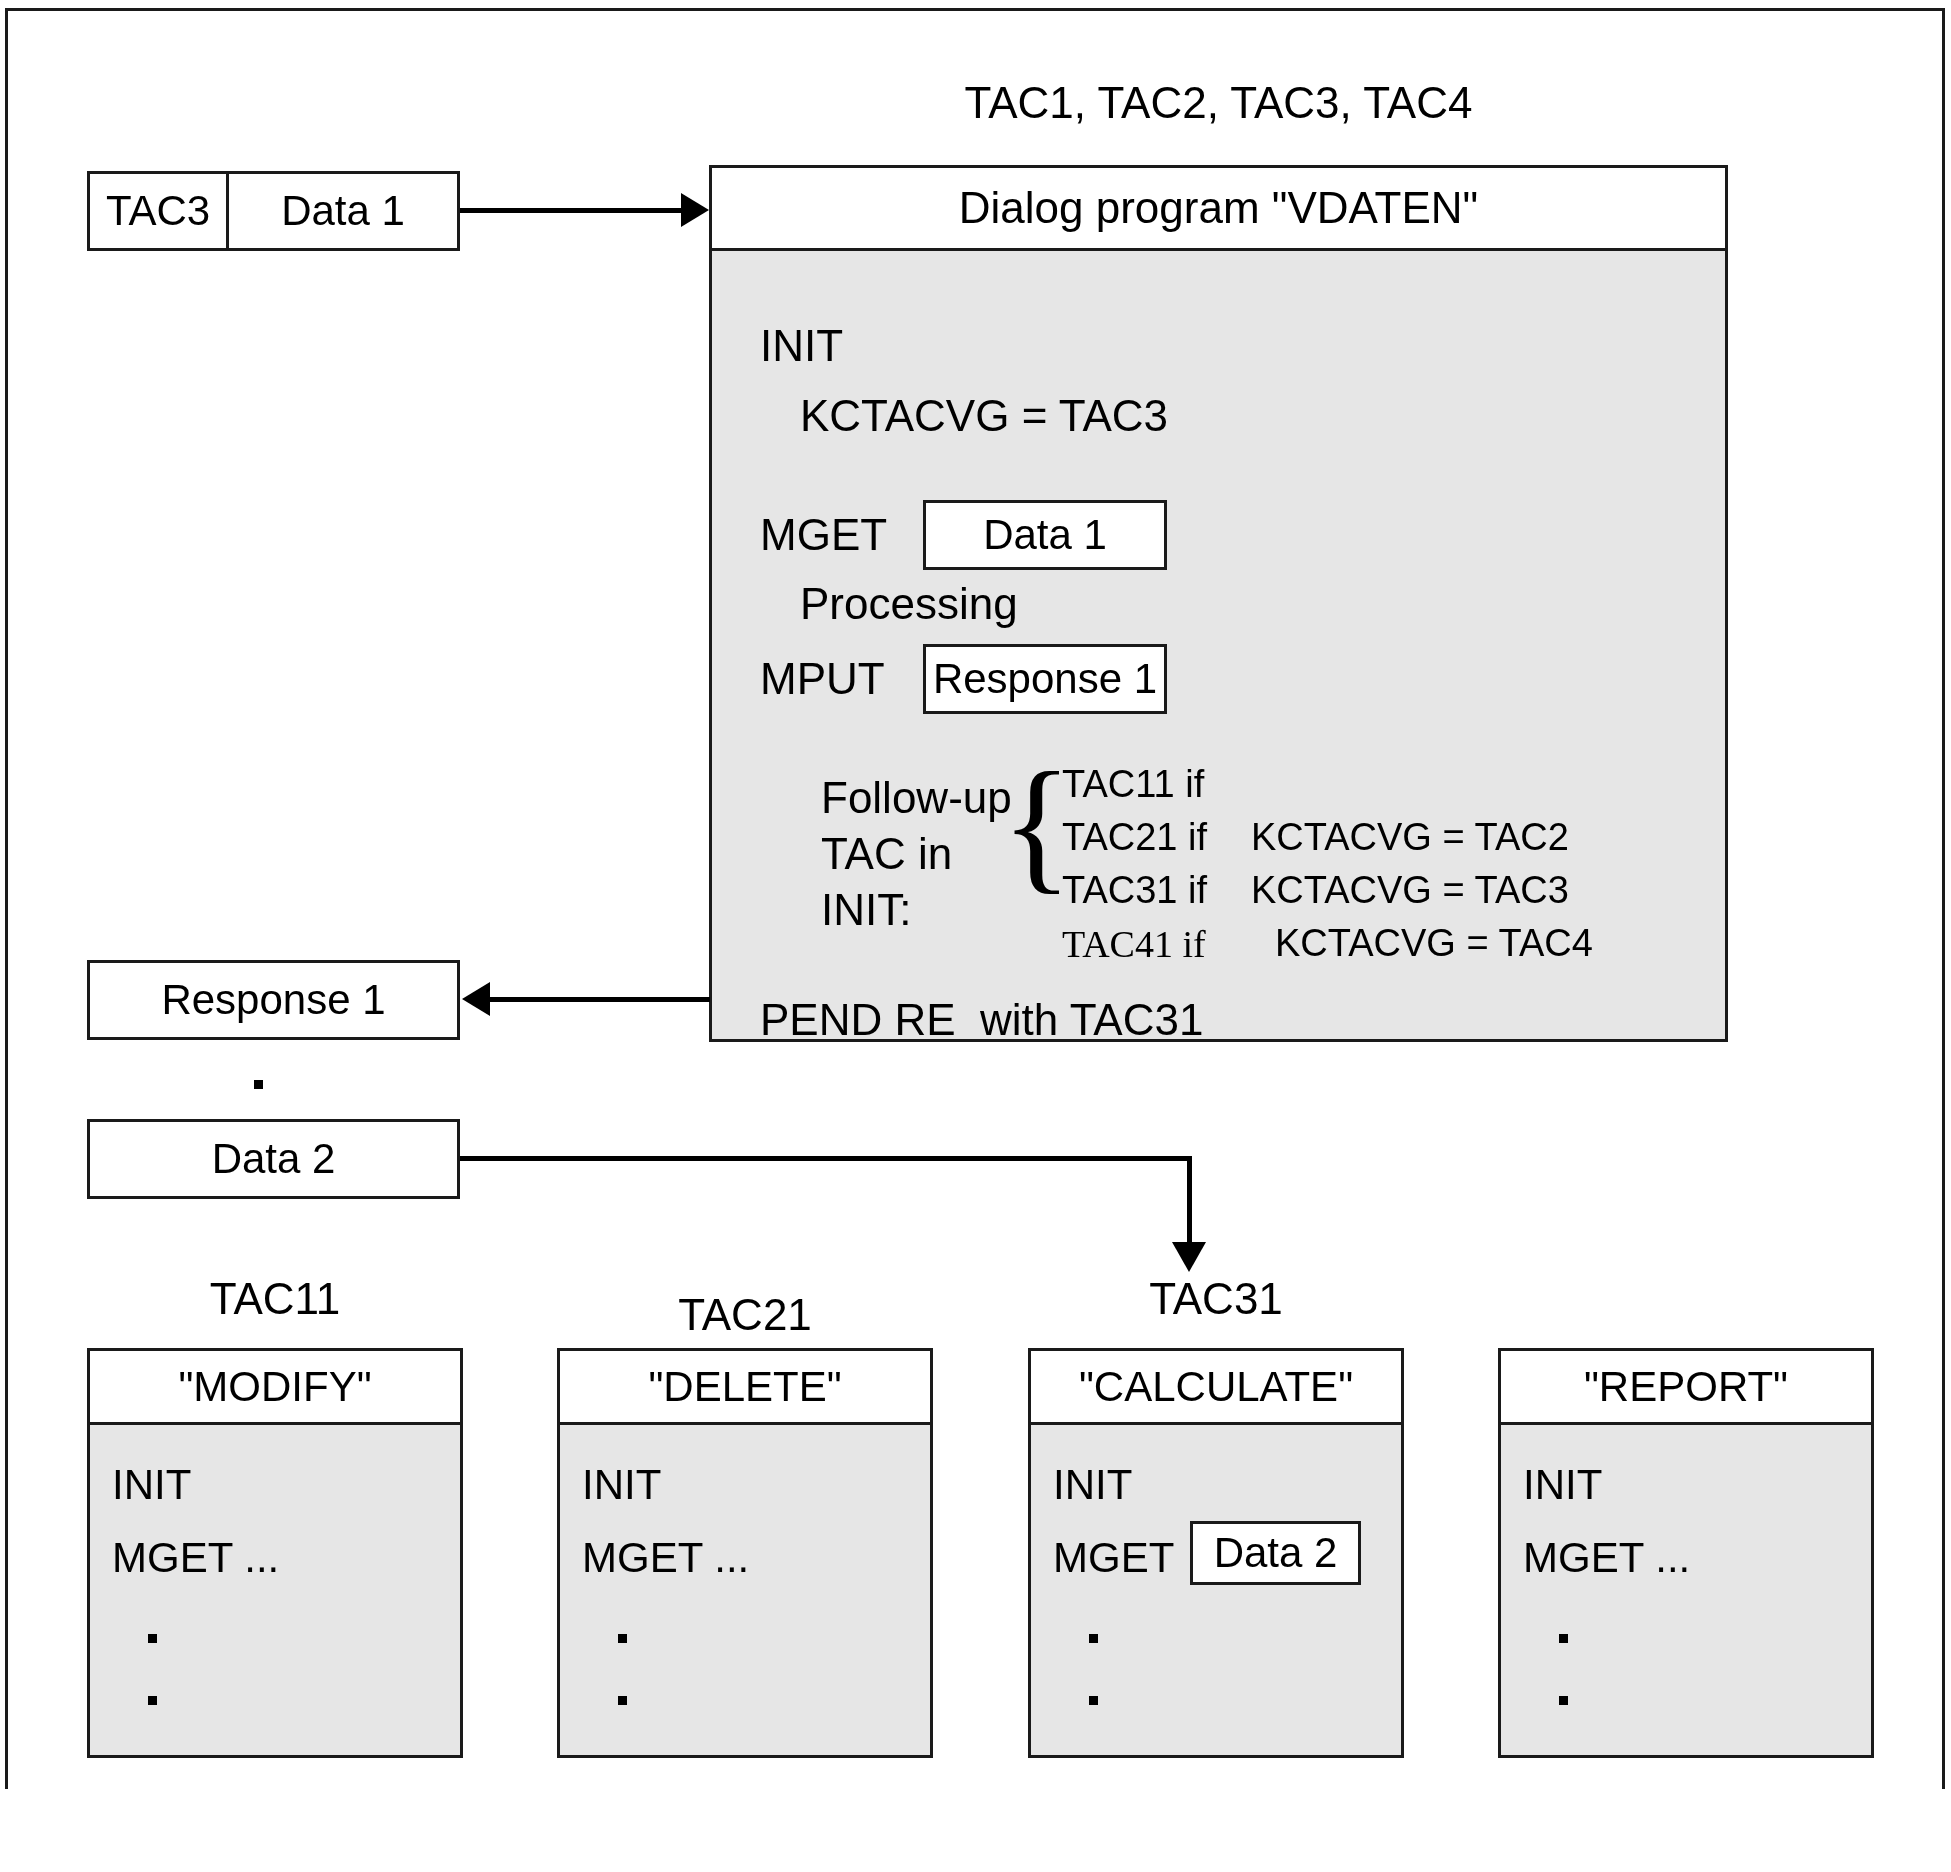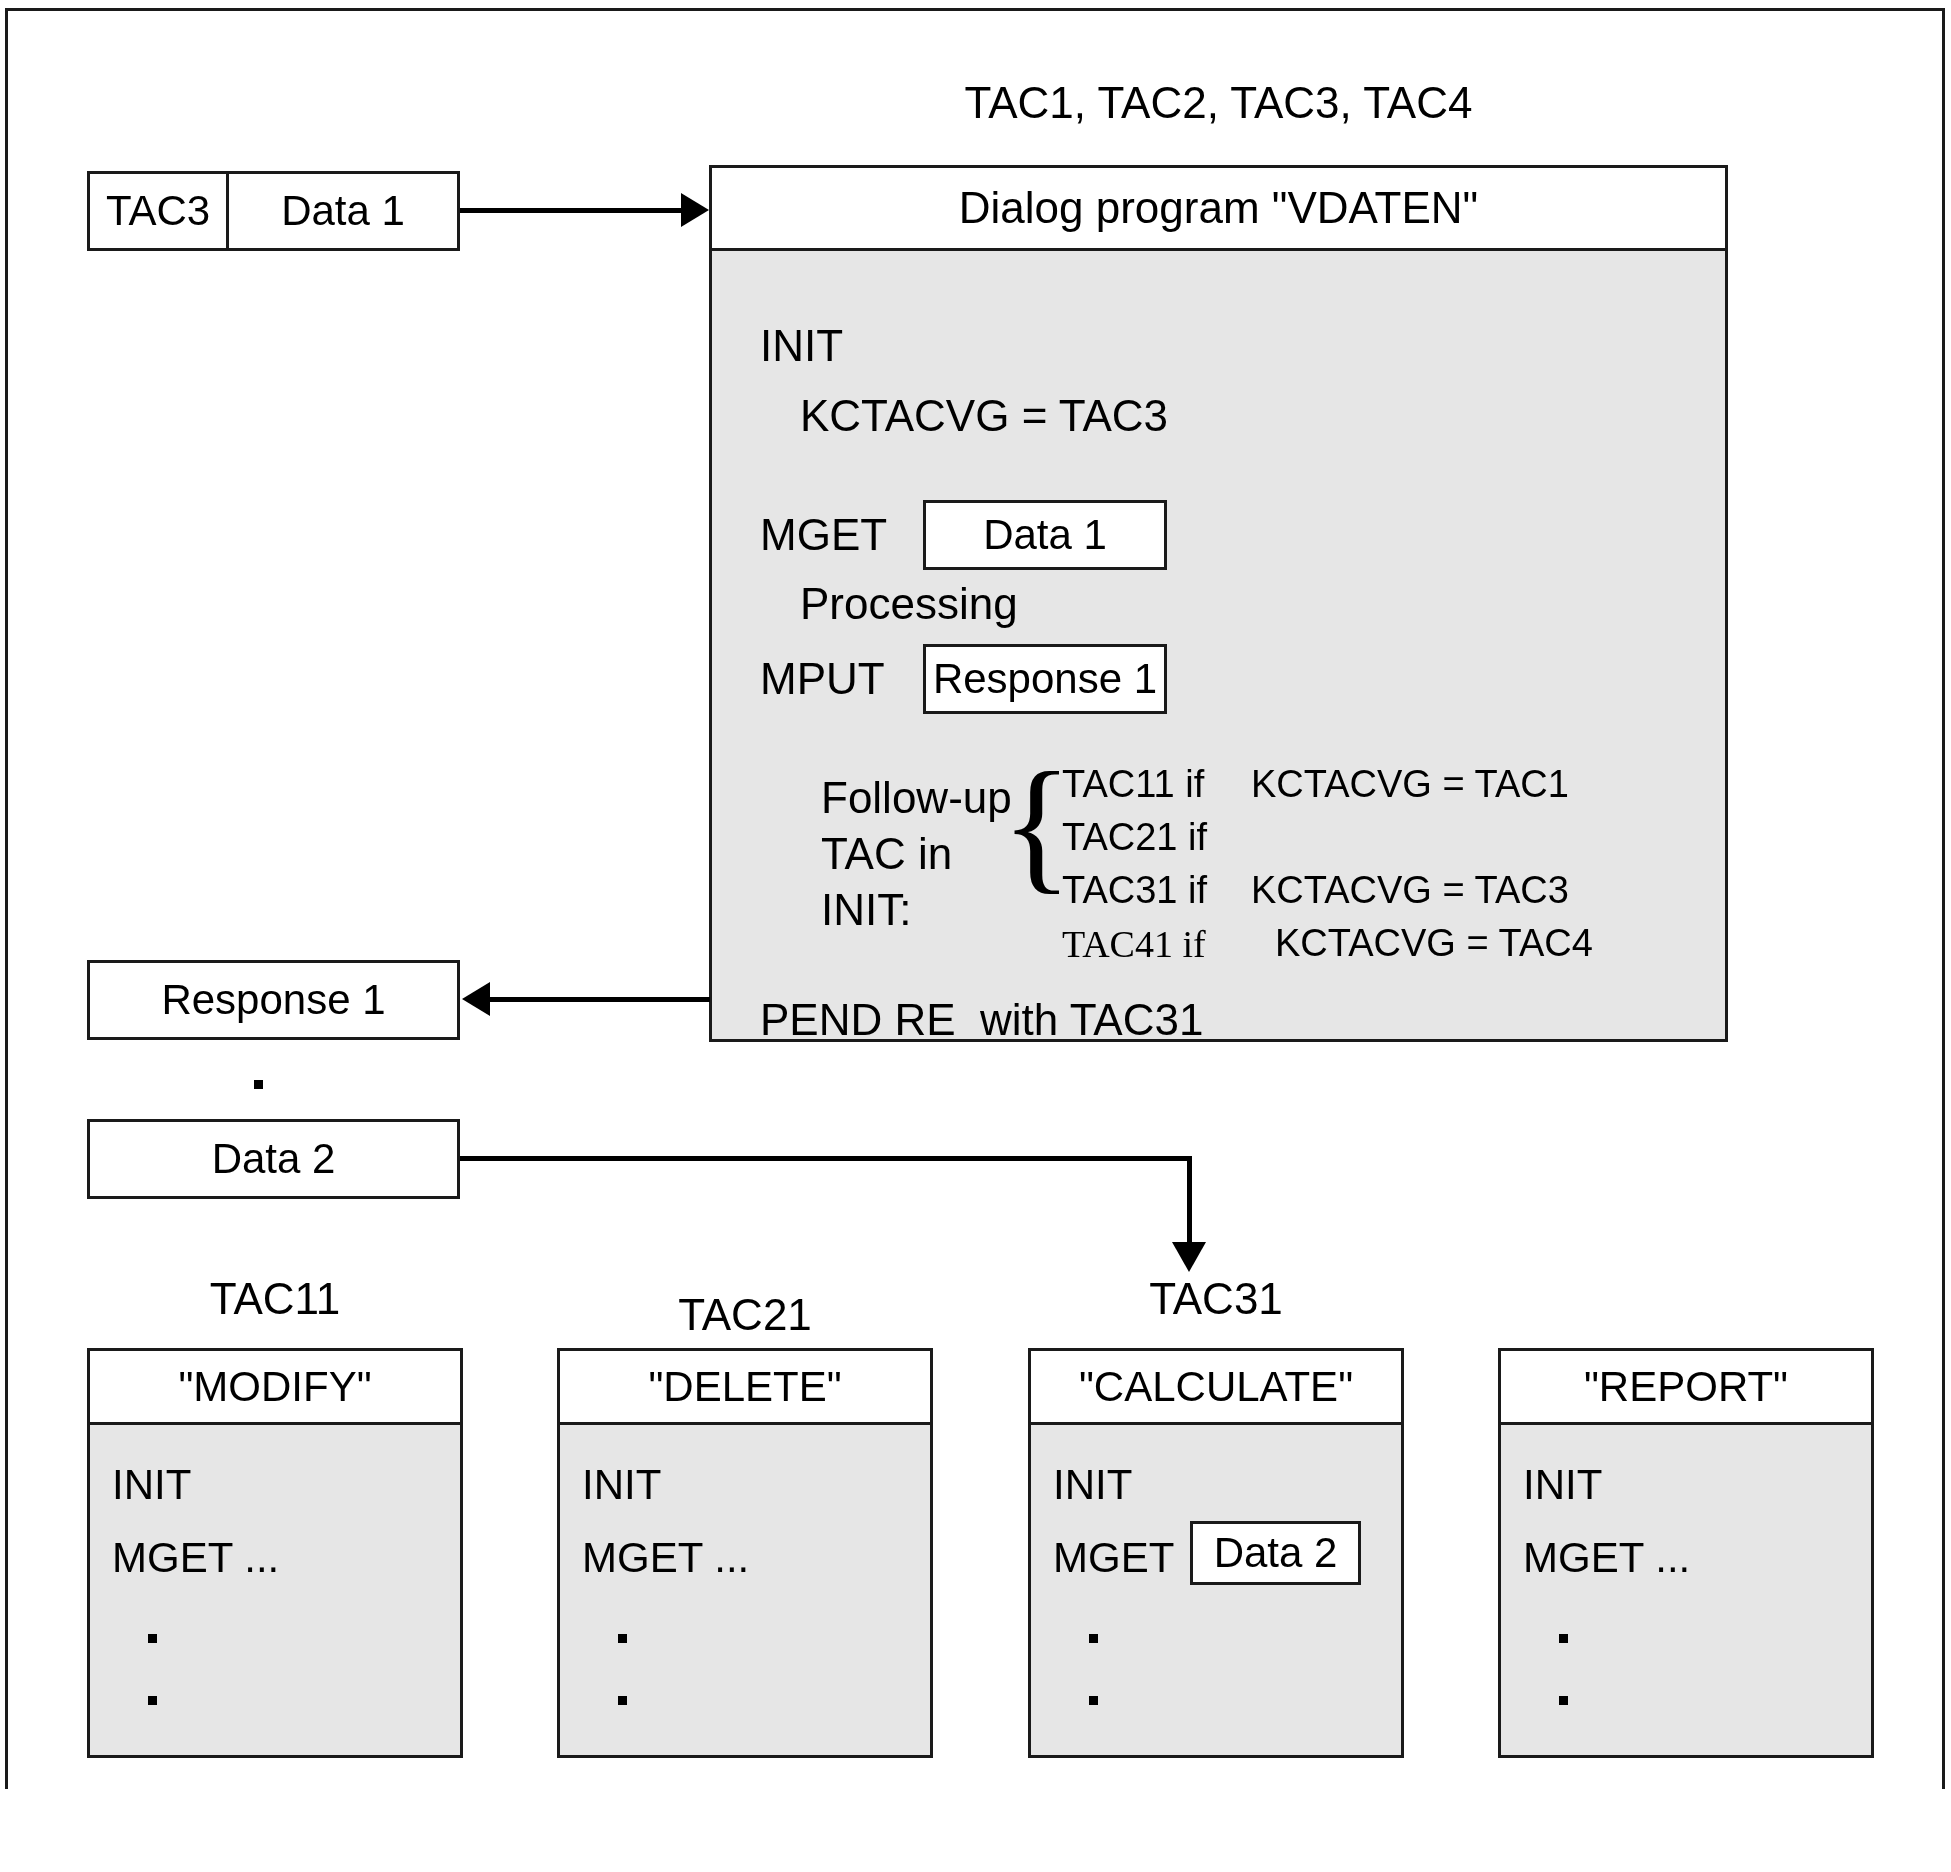--- a/index.html
+++ b/index.html
@@ -149,23 +149,23 @@
         <span class="f42">Response 1</span>
       </div>
 
       <div class="lbl f44" style="left:109px; top:524px;">Follow-up</div>
       <div class="lbl f44" style="left:109px; top:580px;">TAC in</div>
       <div class="lbl f44" style="left:109px; top:636px;">INIT:</div>
 
       <div class="brace" style="left:289px; top:498px;">{</div>
 
       <div class="tacrow" style="left:350px; top:512px;">TAC11 if</div>
-      <div class="tacrow" style="left:539px; top:512px;">KCTACVG = TAC1</div>
 
       <div class="tacrow" style="left:350px; top:565px;">TAC21 if</div>
+      <div class="tacrow" style="left:539px; top:565px;">KCTACVG = TAC2</div>
 
       <div class="tacrow" style="left:350px; top:618px;">TAC31 if</div>
       <div class="tacrow" style="left:539px; top:618px;">KCTACVG = TAC3</div>
 
       <div class="tacrow" style="left:350px; top:671px;font-family:Liberation Serif, serif;">TAC41 if</div>
       <div class="tacrow" style="left:539px; top:671px;margin-left:24px;">KCTACVG = TAC4</div>
 
       <div class="lbl f44" style="left:48px; top:746px;">PEND RE  with TAC31</div>
     </div>
   </div>

